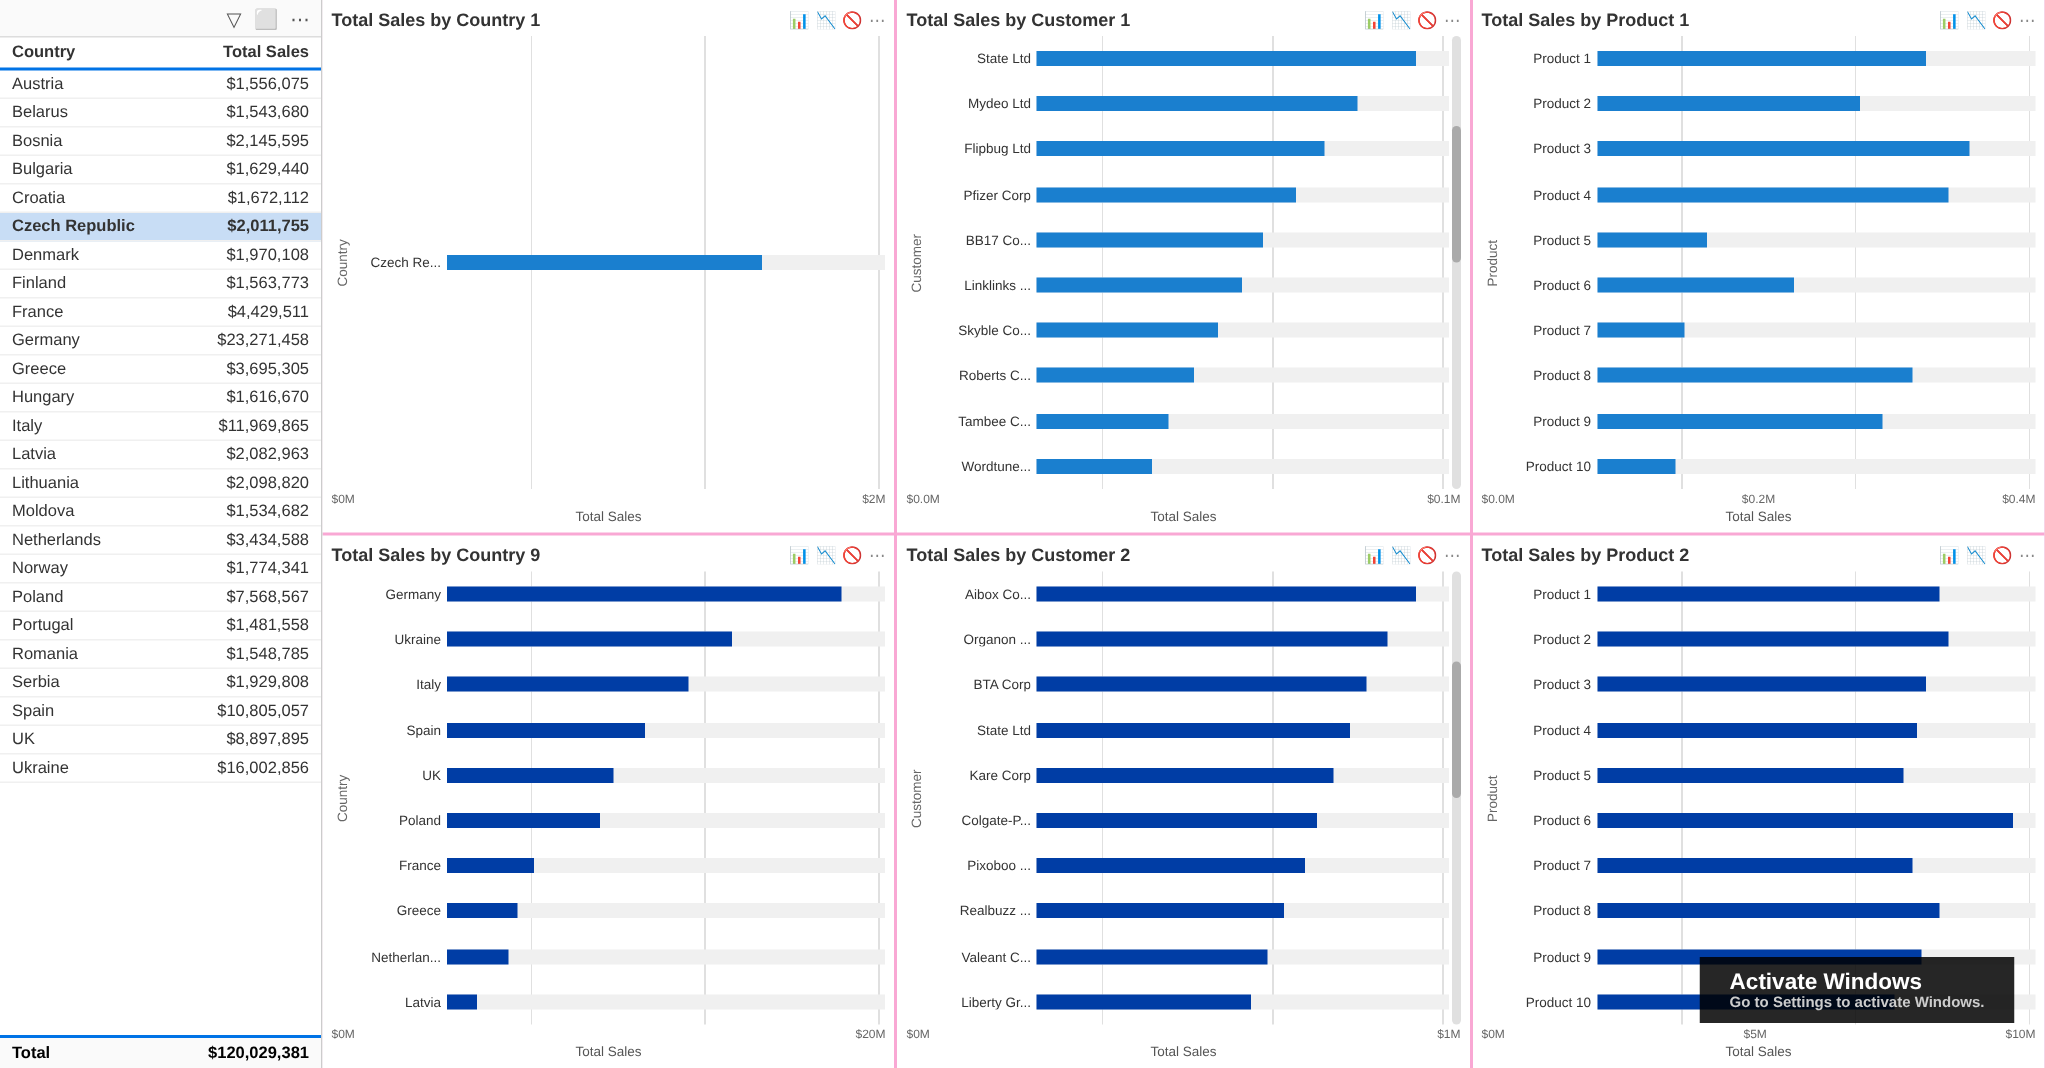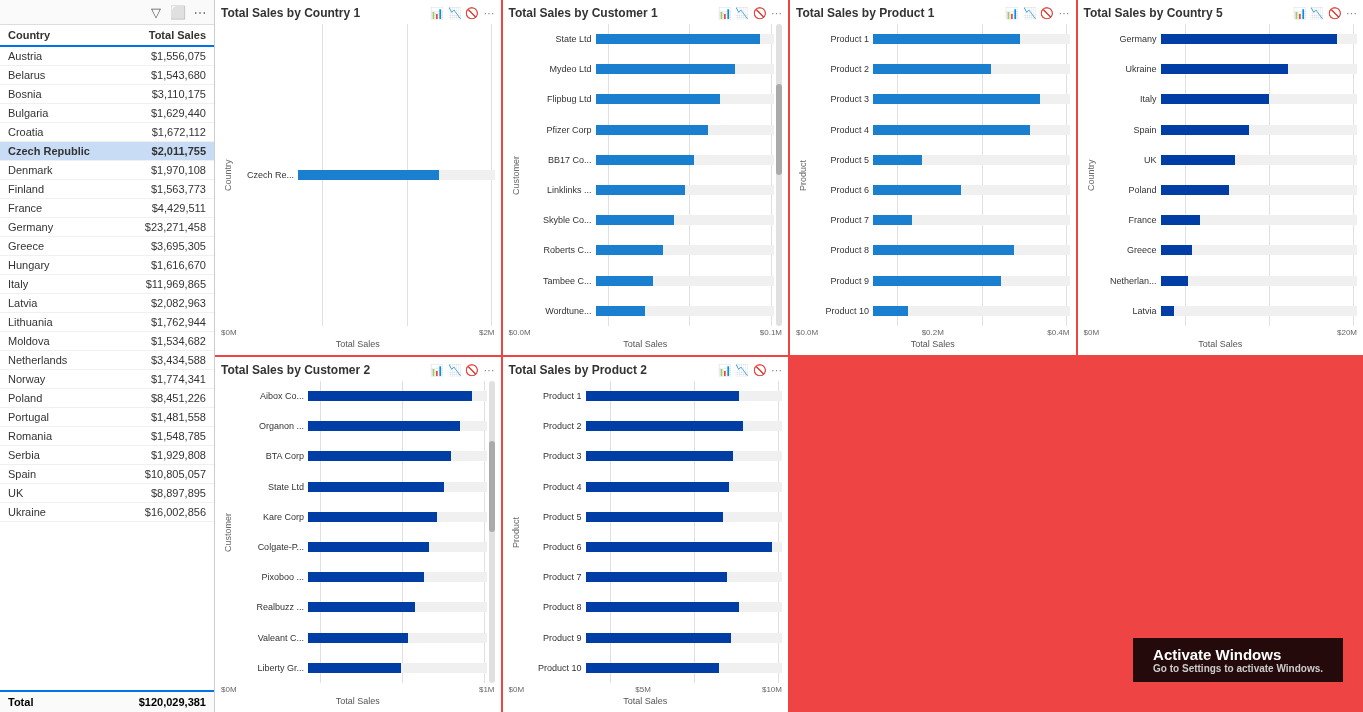--- a/index.html
+++ b/index.html
@@ -63,24 +63,24 @@
       border-top: 2px solid #0073e6;
       background: #fafafa;
     }
     .table-footer .col-country { flex: 1; }
     .table-footer .col-sales { text-align: right; min-width: 80px; }
 
     
     .right-panel {
       flex: 1;
       display: grid;
-      grid-template-columns: 1fr 1fr 1fr 1fr;
+      grid-template-columns: 1fr 1fr 1fr;
       grid-template-rows: 1fr 1fr;
       gap: 0;
-      background: #ef4444;
+      background: #f9a8d4;
       gap: 2px;
     }
 
     .chart-panel {
       background: #fff;
       display: flex;
       flex-direction: column;
       padding: 6px;
       position: relative;
       overflow: hidden;
@@ -243,21 +243,21 @@
     <div class="table-row">
           <span class="col-country">Austria</span>
           <span class="col-sales">$1,556,075</span>
         </div>
         <div class="table-row">
           <span class="col-country">Belarus</span>
           <span class="col-sales">$1,543,680</span>
         </div>
         <div class="table-row">
           <span class="col-country">Bosnia</span>
-          <span class="col-sales">$3,110,175</span>
+          <span class="col-sales">$2,145,595</span>
         </div>
         <div class="table-row">
           <span class="col-country">Bulgaria</span>
           <span class="col-sales">$1,629,440</span>
         </div>
         <div class="table-row">
           <span class="col-country">Croatia</span>
           <span class="col-sales">$1,672,112</span>
         </div>
         <div class="table-row highlighted">
@@ -291,37 +291,37 @@
         <div class="table-row">
           <span class="col-country">Italy</span>
           <span class="col-sales">$11,969,865</span>
         </div>
         <div class="table-row">
           <span class="col-country">Latvia</span>
           <span class="col-sales">$2,082,963</span>
         </div>
         <div class="table-row">
           <span class="col-country">Lithuania</span>
-          <span class="col-sales">$1,762,944</span>
+          <span class="col-sales">$2,098,820</span>
         </div>
         <div class="table-row">
           <span class="col-country">Moldova</span>
           <span class="col-sales">$1,534,682</span>
         </div>
         <div class="table-row">
           <span class="col-country">Netherlands</span>
           <span class="col-sales">$3,434,588</span>
         </div>
         <div class="table-row">
           <span class="col-country">Norway</span>
           <span class="col-sales">$1,774,341</span>
         </div>
         <div class="table-row">
           <span class="col-country">Poland</span>
-          <span class="col-sales">$8,451,226</span>
+          <span class="col-sales">$7,568,567</span>
         </div>
         <div class="table-row">
           <span class="col-country">Portugal</span>
           <span class="col-sales">$1,481,558</span>
         </div>
         <div class="table-row">
           <span class="col-country">Romania</span>
           <span class="col-sales">$1,548,785</span>
         </div>
         <div class="table-row">
@@ -542,21 +542,21 @@
           <div class="x-axis">
             <span>$0.0M</span>
             <span>$0.2M</span>
             <span>$0.4M</span>
           </div>
           <div class="x-axis-label">Total Sales</div>
         </div>
       </div>
       <div class="chart-panel">
         <div class="chart-header">
-          <span class="chart-title">Total Sales by Country 5</span>
+          <span class="chart-title">Total Sales by Country 9</span>
           <div class="chart-icons">
     <span class="chart-icon">📊</span>
     <span class="chart-icon">📉</span>
     <span class="chart-icon">🚫</span>
     <span class="chart-icon">⋯</span>
   </div>
         </div>
         <div class="bar-chart">
           <div class="bar-chart-inner">
             <div class="y-axis-label">Country</div>

